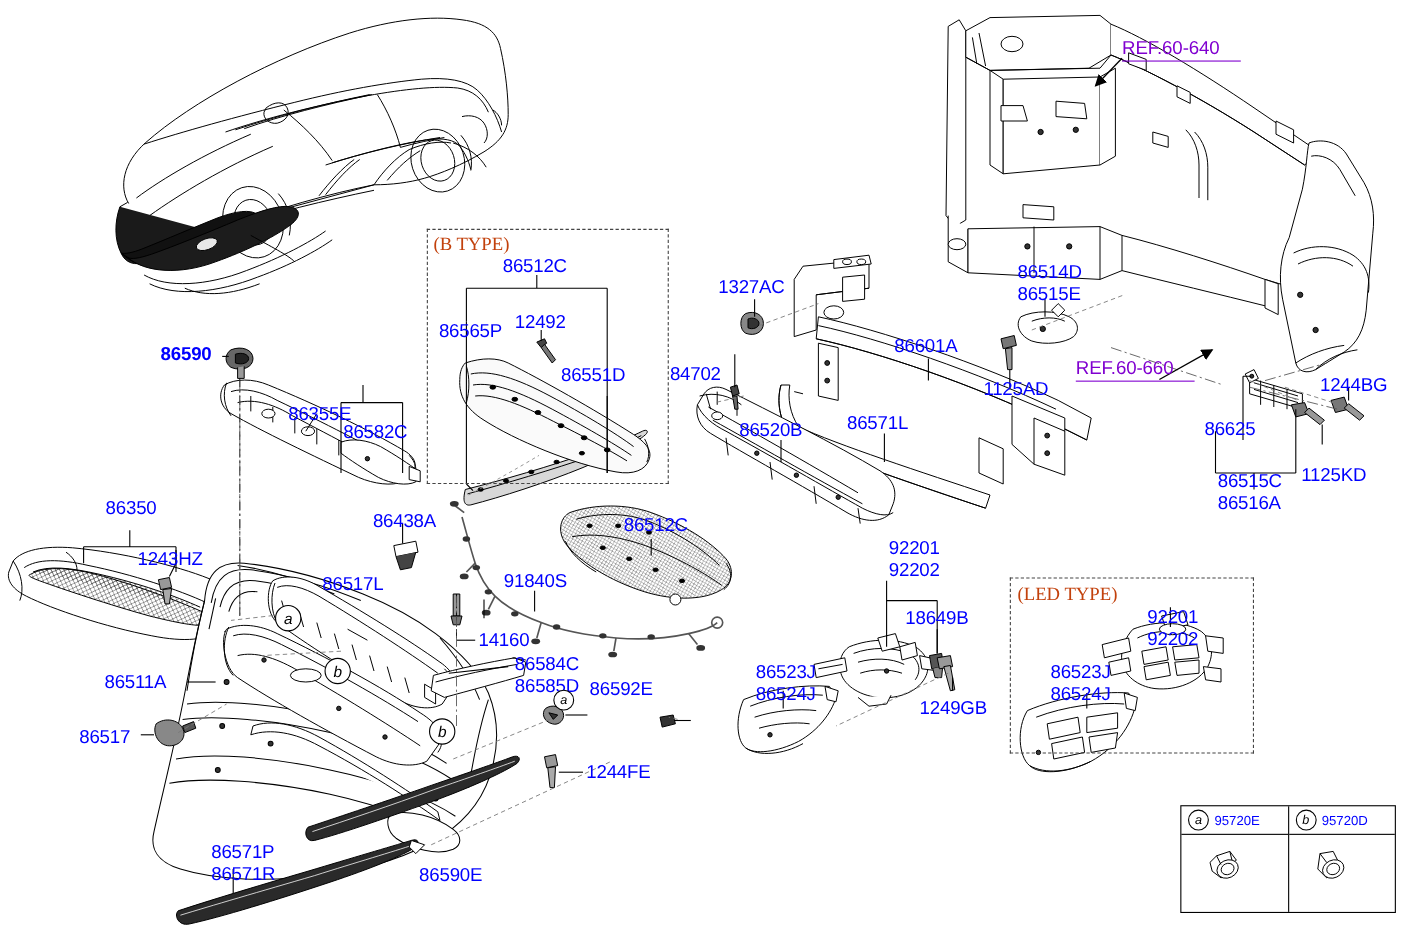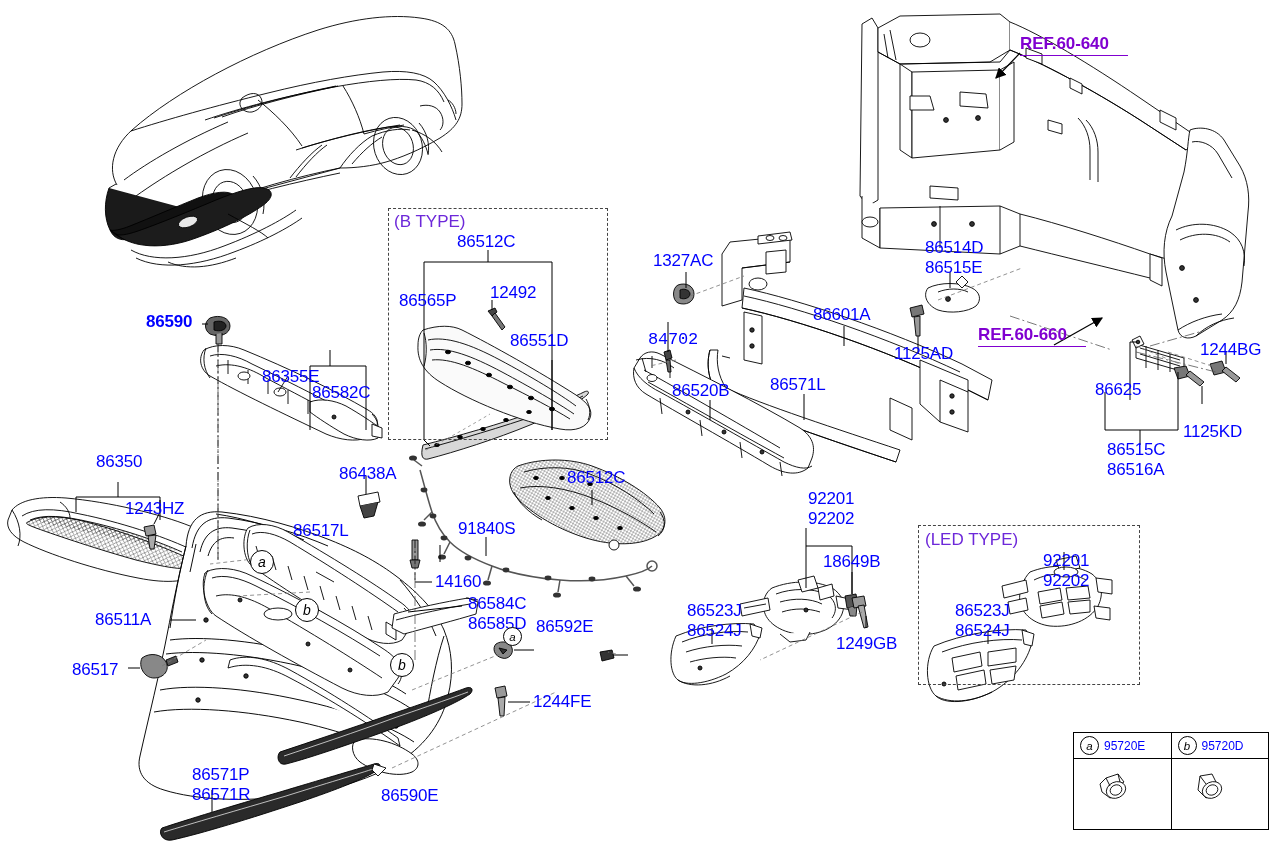--- a/index.html
+++ b/index.html
@@ -19,35 +19,35 @@
     white-space:pre;
     letter-spacing:-0.2px;
     font-family:"Liberation Sans","DejaVu Sans",sans-serif;
   }
   .lbl.two{line-height:20px;}
 
   .ref{
     position:absolute;
     color:#8000d0;
     font-size:17px;
-    font-weight:bold;
+    font-weight:normal;
     white-space:pre;
     letter-spacing:-0.1px;
   }
   .refline{position:absolute;height:1px;background:#8000d0;}
 
   
   .panel{
     position:absolute;
     border:1px dashed #444;
     box-sizing:border-box;
   }
   .panel-title{
     position:absolute;
-    color:#6d28d9;font-size:17px;white-space:pre;
+    color:#c2410c;font-size:17px;white-space:pre;font-family:Liberation Serif, serif;
   }
 
   
   .circ{
     position:absolute;
     width:22px;height:22px;border-radius:50%;
     border:1.4px solid #000;
     color:#000;font-size:14px;
     display:flex;align-items:center;justify-content:center;
     background:#fff;
@@ -782,33 +782,33 @@
   <div class="lbl" style="left:293px;top:521px;">86517L</div>
   <div class="lbl" style="left:458px;top:519px;">91840S</div>
   <div class="lbl" style="left:435px;top:572px;">14160</div>
   <div class="lbl" style="left:567px;top:468px;">86512C</div>
   <div class="lbl two" style="left:468px;top:594px;"><span>86584C</span><br><span>86585D</span></div>
   <div class="lbl" style="left:536px;top:617px;">86592E</div>
   <div class="lbl" style="left:533px;top:692px;">1244FE</div>
 
   <div class="lbl" style="left:457px;top:232px;">86512C</div>
   <div class="lbl" style="left:399px;top:291px;">86565P</div>
-  <div class="lbl" style="left:468px;top:283px;margin-left:22px;">12492</div>
+  <div class="lbl" style="left:468px;top:283px;">12492</div>
   <div class="lbl" style="left:510px;top:331px;">86551D</div>
 
   <div class="lbl" style="left:653px;top:251px;">1327AC</div>
-  <div class="lbl" style="left:648px;top:330px;font-family:Liberation Mono, monospace;">84702</div>
+  <div class="lbl" style="left:609px;top:330px;">84702</div>
   <div class="lbl" style="left:672px;top:381px;">86520B</div>
   <div class="lbl" style="left:770px;top:375px;">86571L</div>
   <div class="lbl" style="left:813px;top:305px;">86601A</div>
   <div class="lbl two" style="left:925px;top:238px;"><span>86514D</span><br><span>86515E</span></div>
   <div class="lbl" style="left:894px;top:344px;">1125AD</div>
 
   <div class="lbl" style="left:1095px;top:380px;">86625</div>
-  <div class="lbl two" style="left:1107px;top:440px;"><span>86515C</span><br><span>86516A</span></div>
+  <div class="lbl two" style="left:1107px;top:428px;"><span>86515C</span><br><span>86516A</span></div>
   <div class="lbl" style="left:1200px;top:340px;">1244BG</div>
   <div class="lbl" style="left:1183px;top:422px;">1125KD</div>
 
   <div class="lbl two" style="left:808px;top:489px;"><span>92201</span><br><span>92202</span></div>
   <div class="lbl" style="left:823px;top:552px;">18649B</div>
   <div class="lbl two" style="left:687px;top:601px;"><span>86523J</span><br><span>86524J</span></div>
   <div class="lbl" style="left:836px;top:634px;">1249GB</div>
 
   <div class="lbl two" style="left:1043px;top:551px;"><span>92201</span><br><span>92202</span></div>
   <div class="lbl two" style="left:955px;top:601px;"><span>86523J</span><br><span>86524J</span></div>

